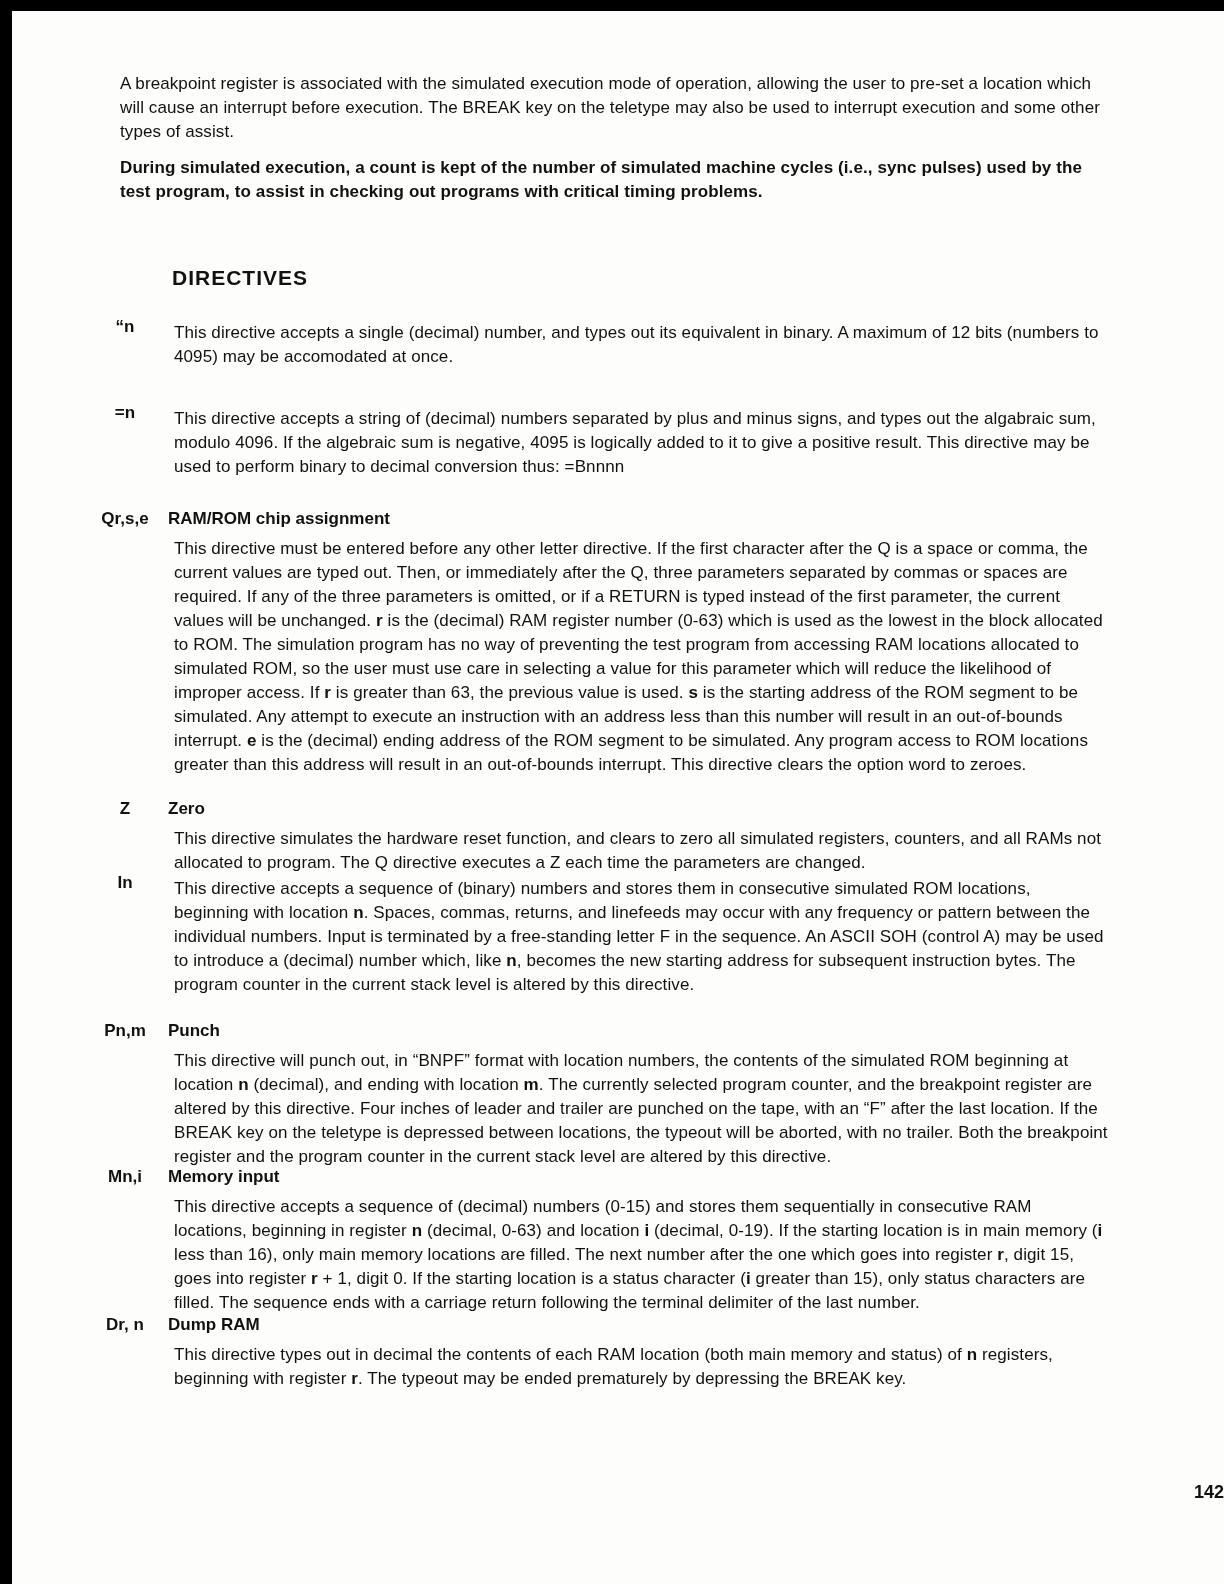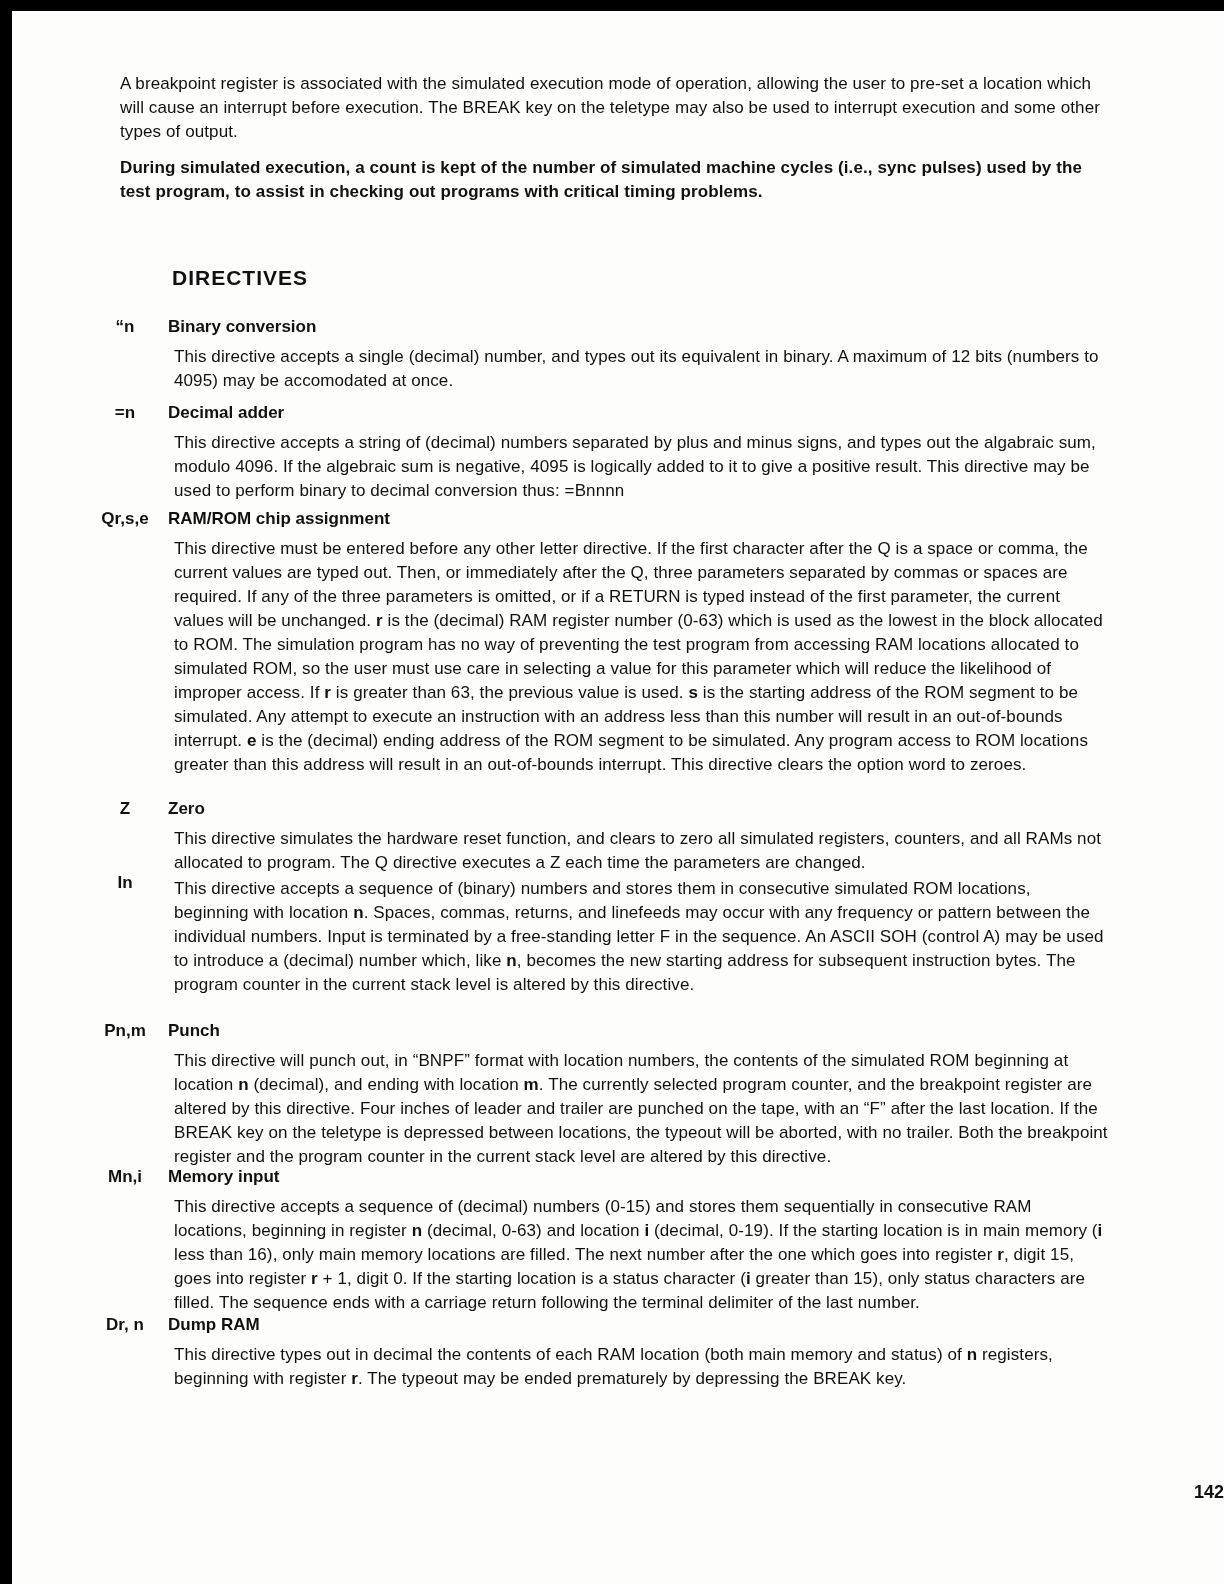--- a/index.html
+++ b/index.html
@@ -61,38 +61,36 @@
     position: absolute; top: 1482px; left: 0; width: 100%;
     text-align: right; font-size: 18px; font-weight: bold;
   }
 </style>
 </head>
 <body>
 
 <div class="scan-edge-top"></div>
 <div class="scan-edge-left"></div>
 
-<p class="intro" id="intro-1">A breakpoint register is associated with the simulated execution mode of operation, allowing the user to pre-set a location which will cause an interrupt before execution. The BREAK key on the teletype may also be used to interrupt execution and some other types of output.</p>
+<p class="intro" id="intro-1">A breakpoint register is associated with the simulated execution mode of operation, allowing the user to pre-set a location which will cause an interrupt before execution. The BREAK key on the teletype may also be used to interrupt execution and some other types of assist.</p>
 <p class="intro" id="intro-2">During simulated execution, a count is kept of the number of simulated machine cycles (i.e., sync pulses) used by the test program, to assist in checking out programs with critical timing problems.</p>
 
 <h2 class="heading">DIRECTIVES</h2>
 
 <div id="directives-list">
   <div class="entry e0">
     <div class="term">“n</div>
     <div class="def">
-      <div class="title">Binary conversion</div>
       <p class="body"><span>This directive accepts a single (decimal) number, and types out its equivalent in binary. A maximum of 12 bits (numbers to 4095) may be accomodated at once.</span></p>
     </div>
   </div>
 
   <div class="entry e1">
     <div class="term">=n</div>
     <div class="def">
-      <div class="title">Decimal adder</div>
       <p class="body"><span>This directive accepts a string of (decimal) numbers separated by plus and minus signs, and types out the algabraic sum, modulo 4096. If the algebraic sum is negative, 4095 is logically added to it to give a positive result. This directive may be used to perform binary to decimal conversion thus: =Bnnnn</span></p>
     </div>
   </div>
 
   <div class="entry e2">
     <div class="term">Qr,s,e</div>
     <div class="def">
       <div class="title">RAM/ROM chip assignment</div>
       <p class="body"><span>This directive must be entered before any other letter directive. If the first character after the Q is a space or comma, the current values are typed out. Then, or immediately after the Q, three parameters separated by commas or spaces are required. If any of the three parameters is omitted, or if a RETURN is typed instead of the first parameter, the current values will be unchanged. </span><b>r</b><span> is the (decimal) RAM register number (0-63) which is used as the lowest in the block allocated to ROM. The simulation program has no way of preventing the test program from accessing RAM locations allocated to simulated ROM, so the user must use care in selecting a value for this parameter which will reduce the likelihood of improper access. If </span><b>r</b><span> is greater than 63, the previous value is used. </span><b>s</b><span> is the starting address of the ROM segment to be simulated. Any attempt to execute an instruction with an address less than this number will result in an out-of-bounds interrupt. </span><b>e</b><span> is the (decimal) ending address of the ROM segment to be simulated. Any program access to ROM locations greater than this address will result in an out-of-bounds interrupt. This directive clears the option word to zeroes.</span></p>
     </div>

